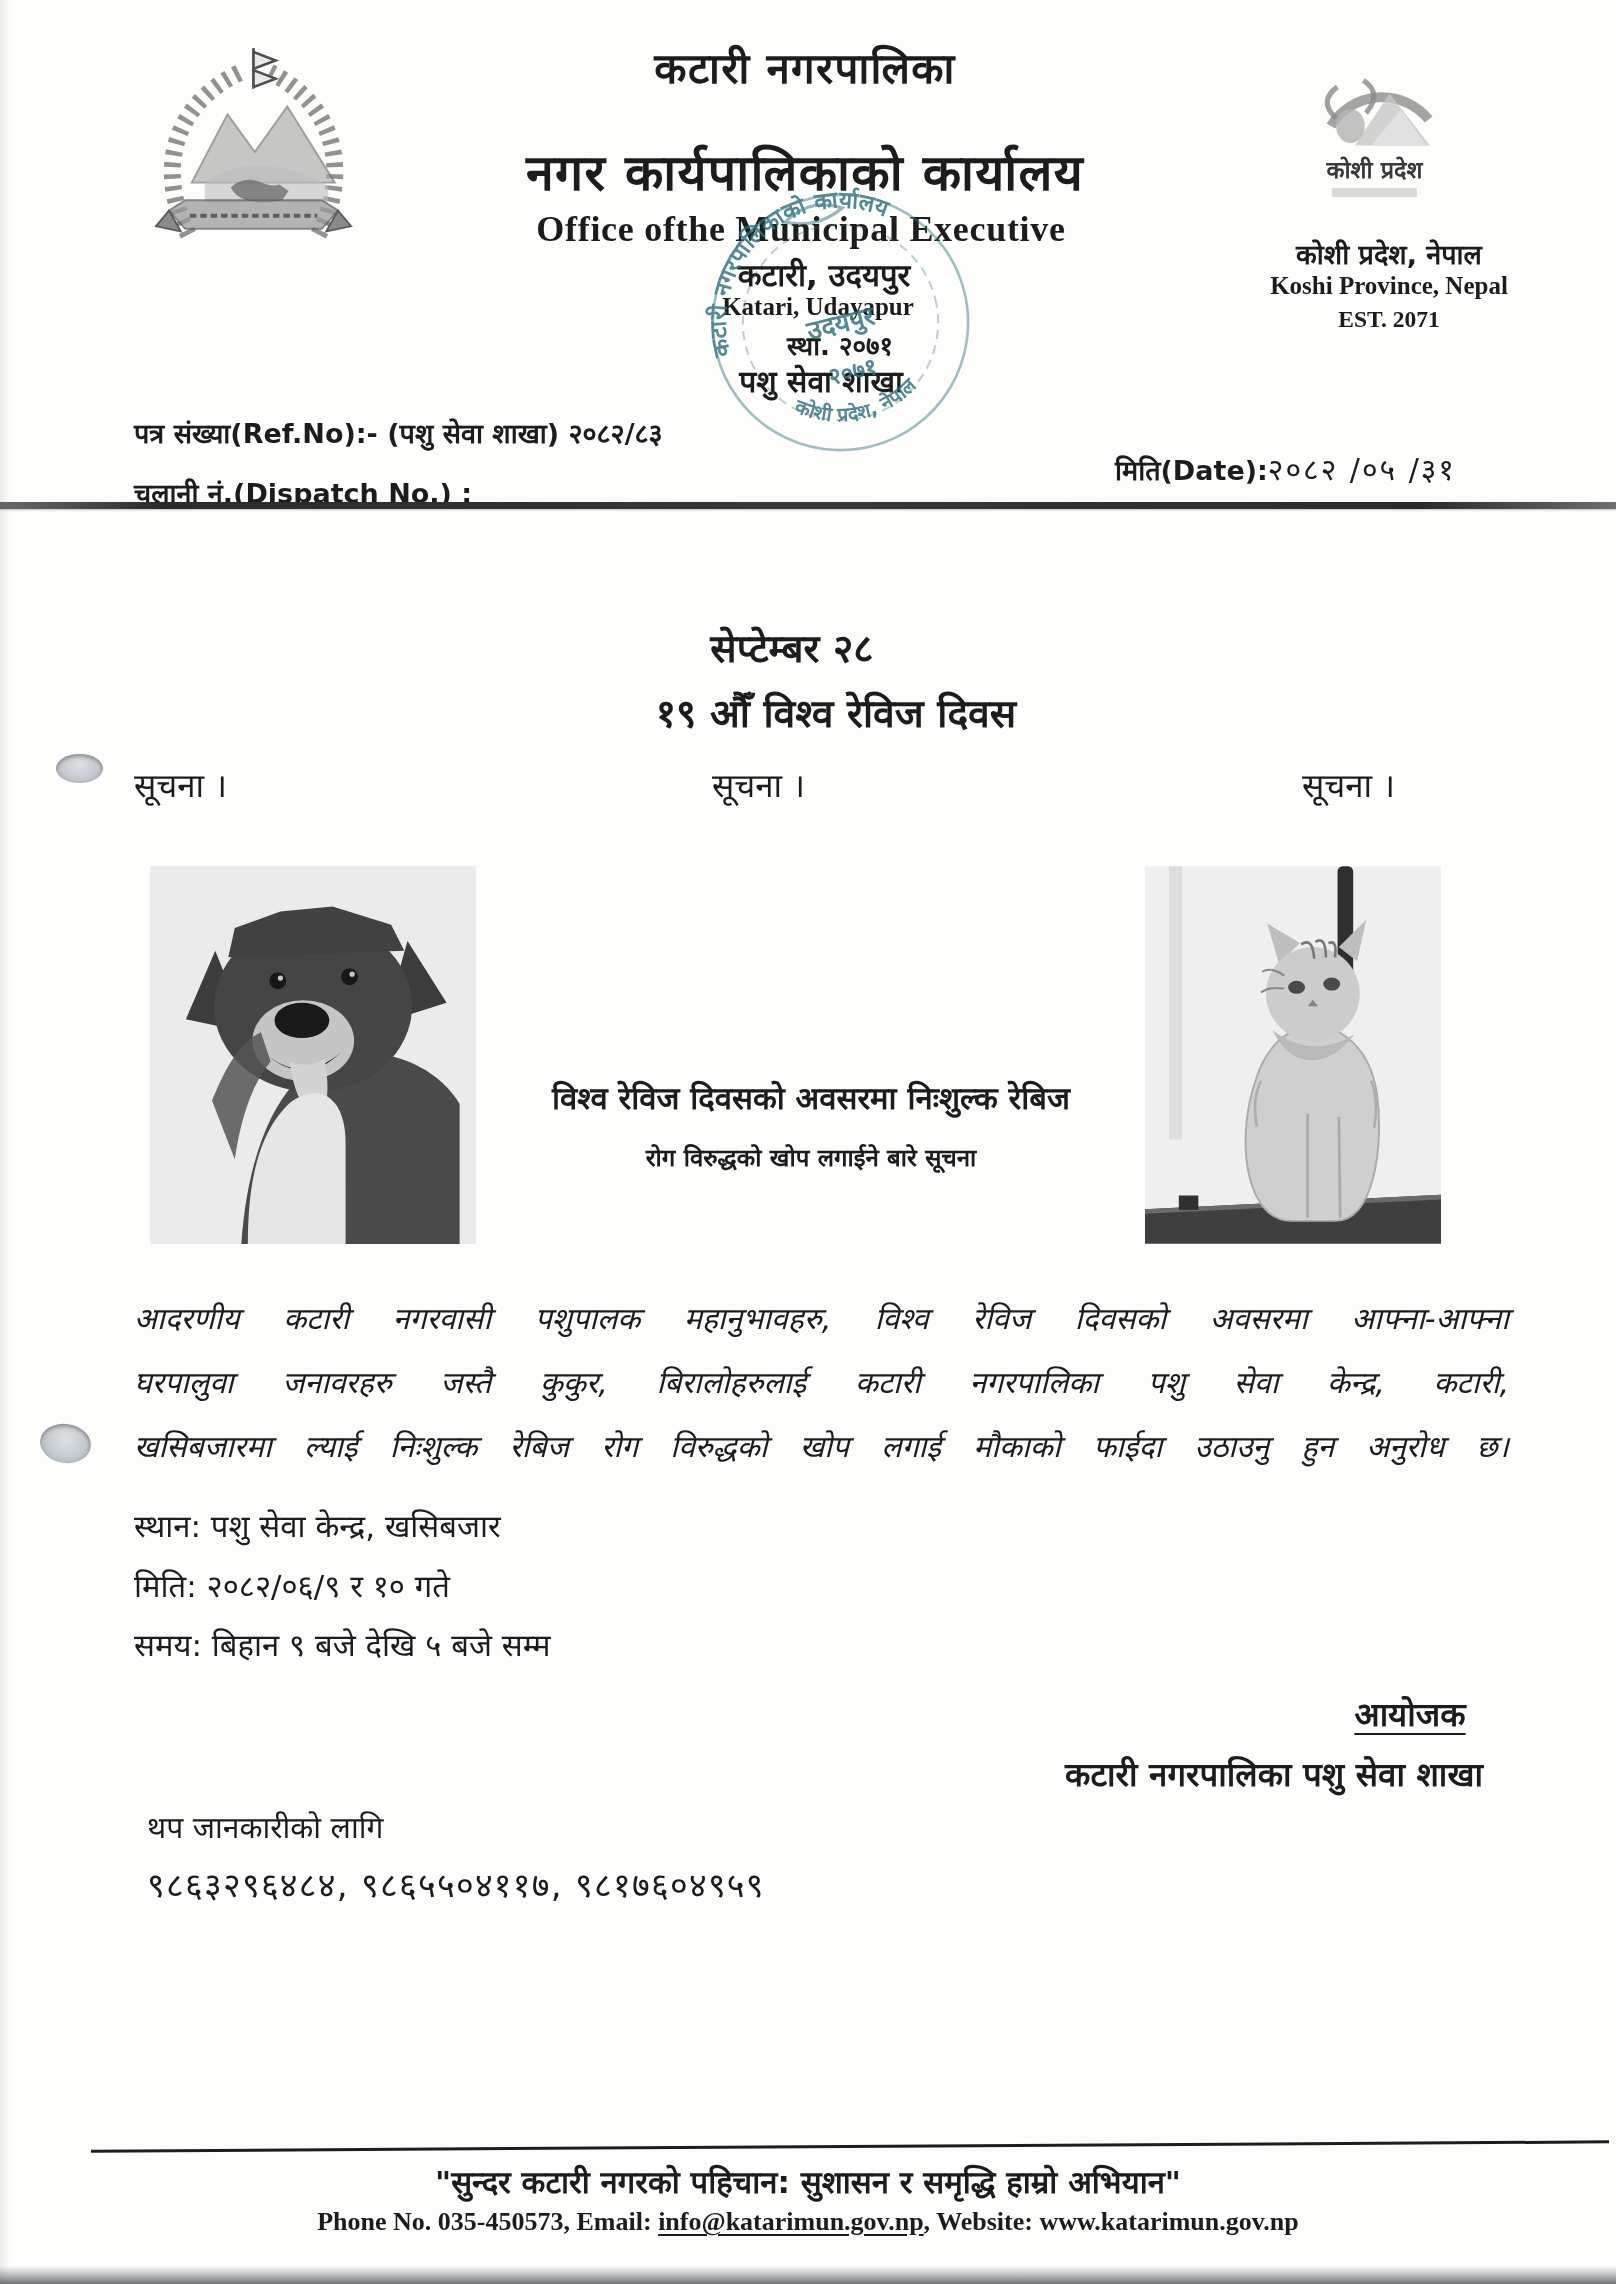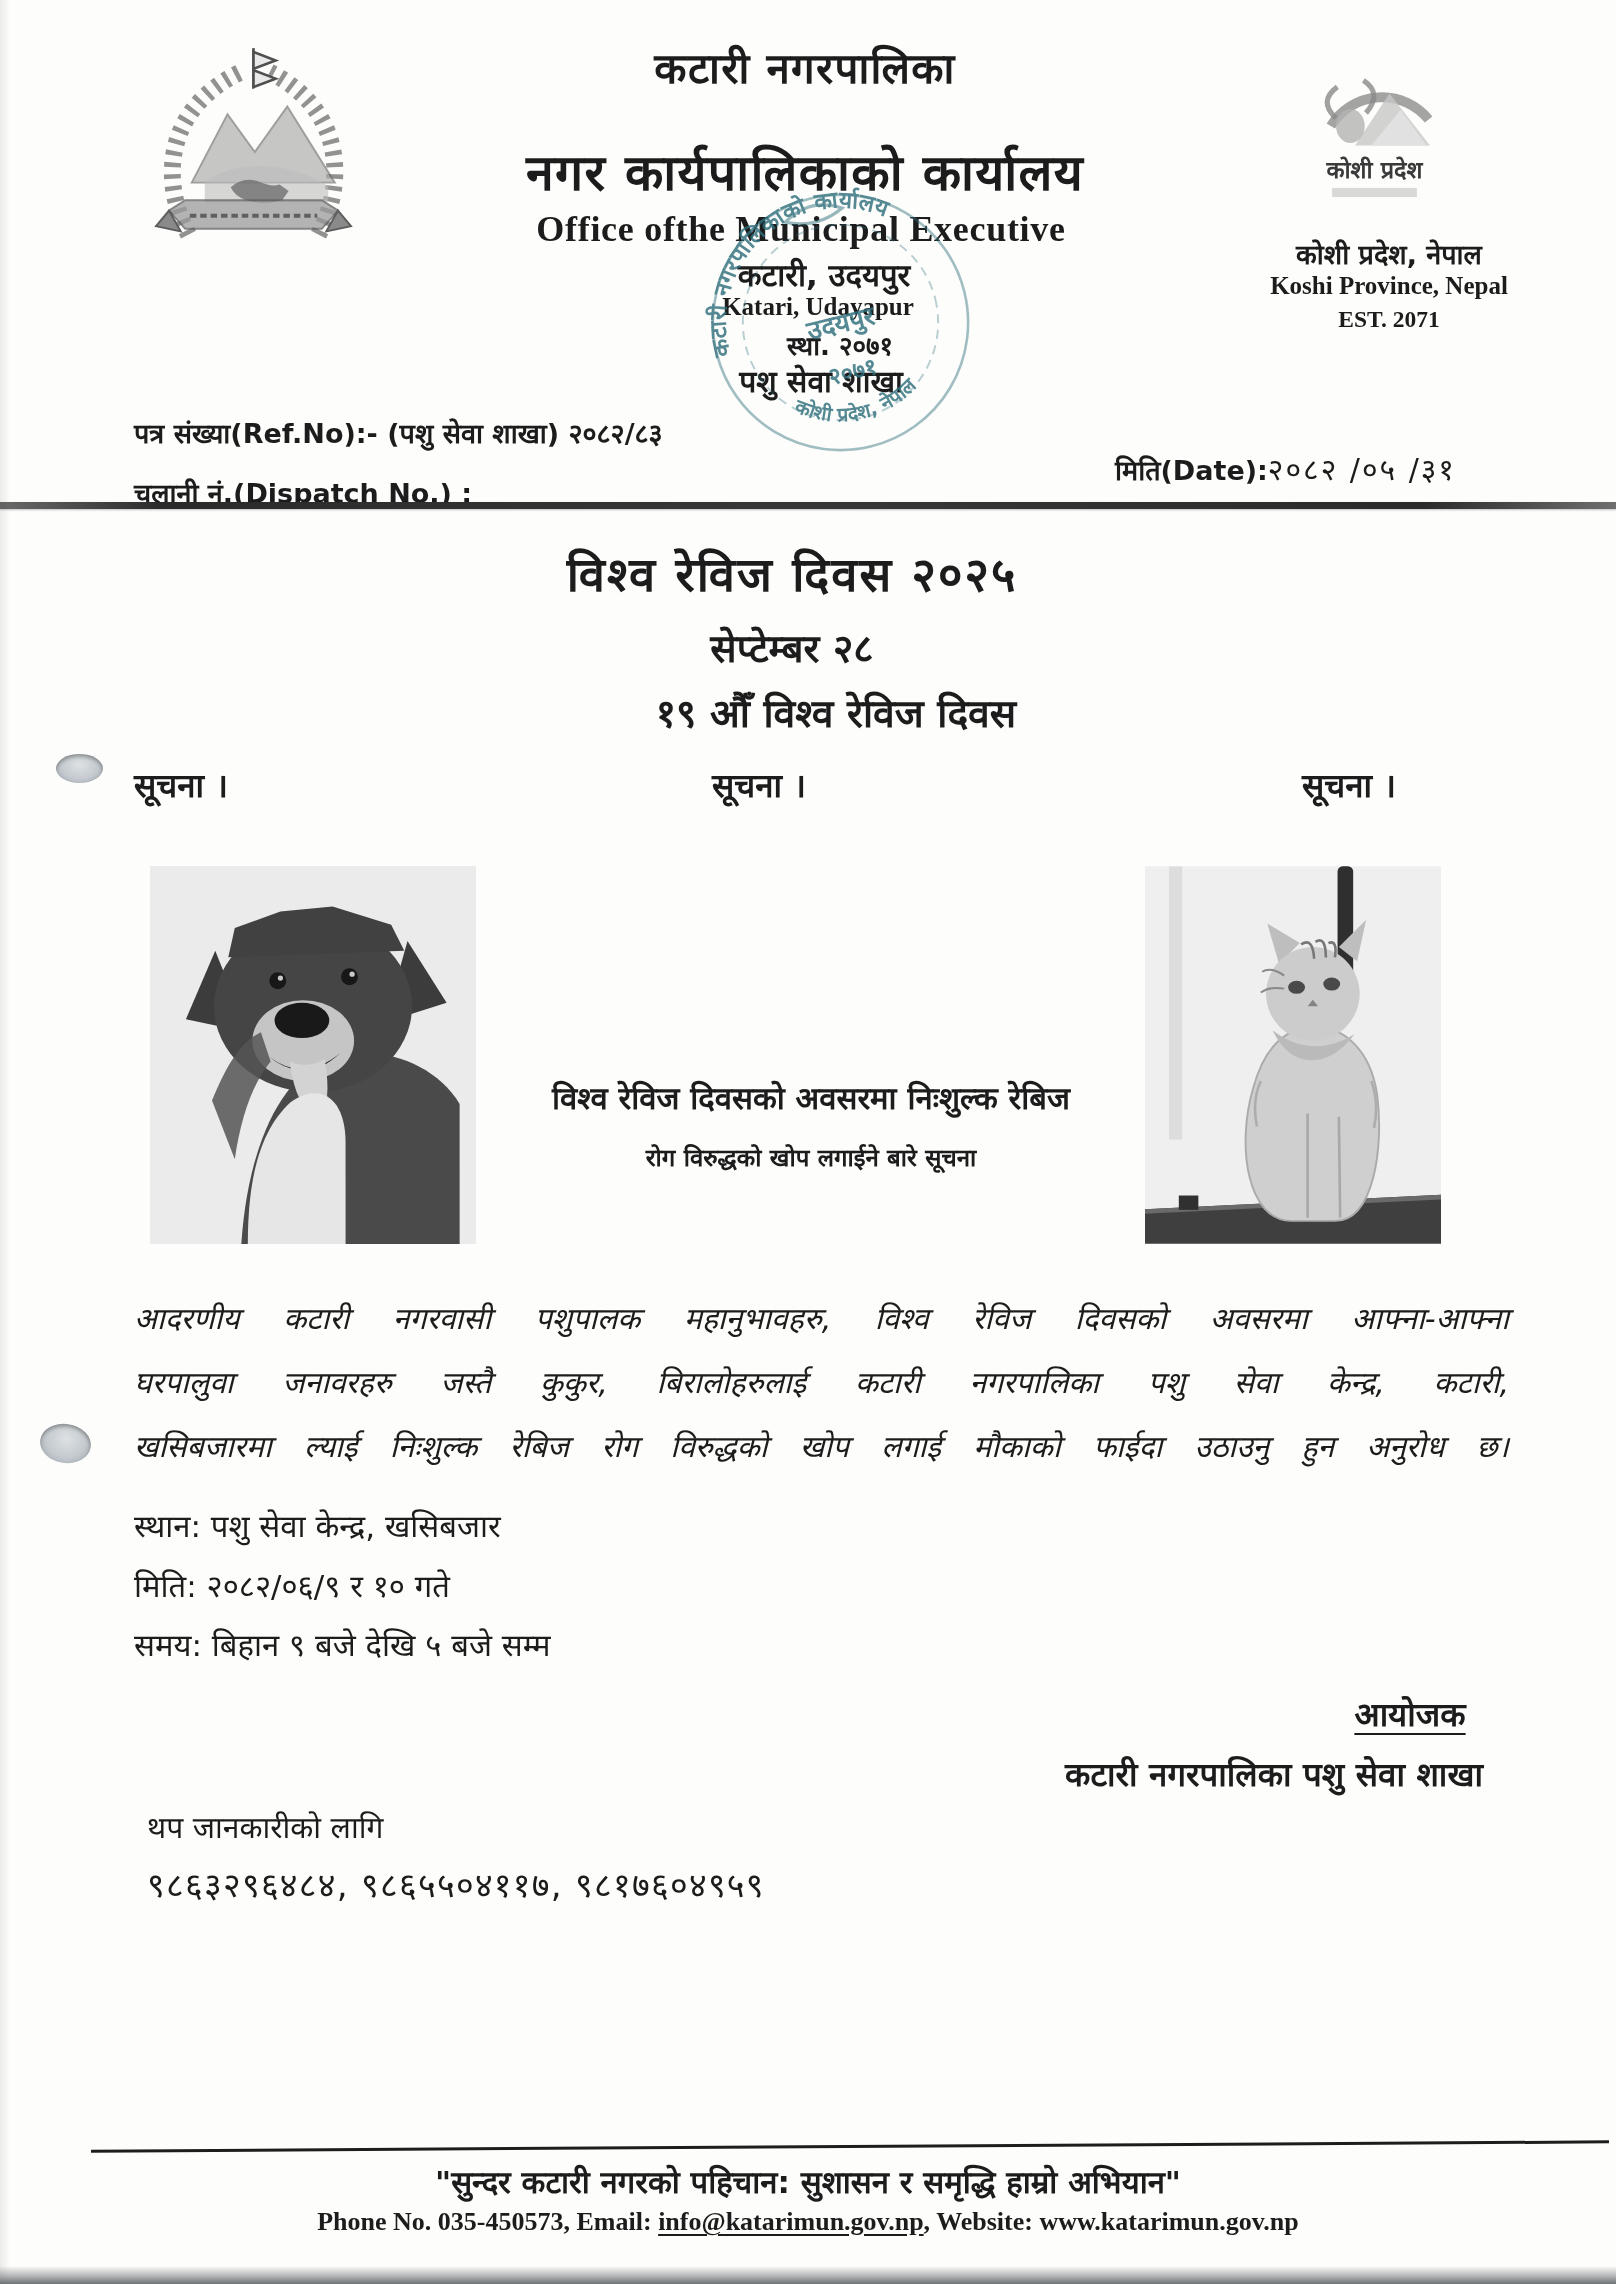--- a/index.html
+++ b/index.html
@@ -41,21 +41,21 @@
 
   .rule{top:502px;left:0;width:1616px;height:6.5px;
         background:linear-gradient(90deg,#6a6a6a 0%,#2a2a2a 10%,#383838 50%,#2a2a2a 88%,#6f6f6f 100%);
         box-shadow:0 1.3px 2px rgba(0,0,0,.25);}
 
   
   .title1{top:541px;left:792px;font-size:47px;font-weight:700;letter-spacing:2px;}
   .title2{top:620px;left:792px;font-size:39px;font-weight:600;}
   .title3{top:685px;left:792px;font-size:39px;font-weight:600;margin-left:44px;}
 
-  .suchana{top:762px;font-size:33px;font-weight:700;text-align:center;}
+  .suchana{top:762px;font-size:33px;font-weight:400;text-align:center;}
   .suchana.s1{left:134px;} .suchana.s2{left:712px;} .suchana.s3{left:1302px;}
 
   
   .dog-photo{top:866px;left:150px;width:326px;height:378px;filter:grayscale(1) contrast(.95) blur(0.3px);}
   .cat-photo{top:866px;left:1145px;width:296px;height:378px;filter:grayscale(1) contrast(.95) blur(0.3px);}
 
   .caption1{top:1076px;left:811px;font-size:31px;font-weight:600;}
   .caption2{top:1140px;left:811px;font-size:24px;font-weight:600;}
 
   
@@ -166,21 +166,20 @@
   <div class="abs np ref-line nowrap">
     <span>पत्र संख्या(Ref.No):- </span><span>(पशु सेवा शाखा) २०८२/८३</span>
   </div>
   <div class="abs np dispatch-line nowrap">चलानी नं.(Dispatch No.) :</div>
   <div class="abs np date-line nowrap">
     <span>मिति(Date):</span><span class="date-val">२०८२ /०५ /३१</span>
   </div>
 
   <div class="abs rule"></div>
 
-  <div class="abs ctr np title1 nowrap">विश्व रेविज दिवस २०२५</div>
   <div class="abs ctr np title2 nowrap">सेप्टेम्बर २८</div>
   <div class="abs ctr np title3 nowrap">१९ औँ विश्व रेविज दिवस</div>
 
   <div class="abs np suchana s1 nowrap">सूचना ।</div>
   <div class="abs np suchana s2 nowrap">सूचना ।</div>
   <div class="abs np suchana s3 nowrap">सूचना ।</div>
 
   <div class="abs punch hole1"></div>
   <div class="abs punch hole2"></div>
 

